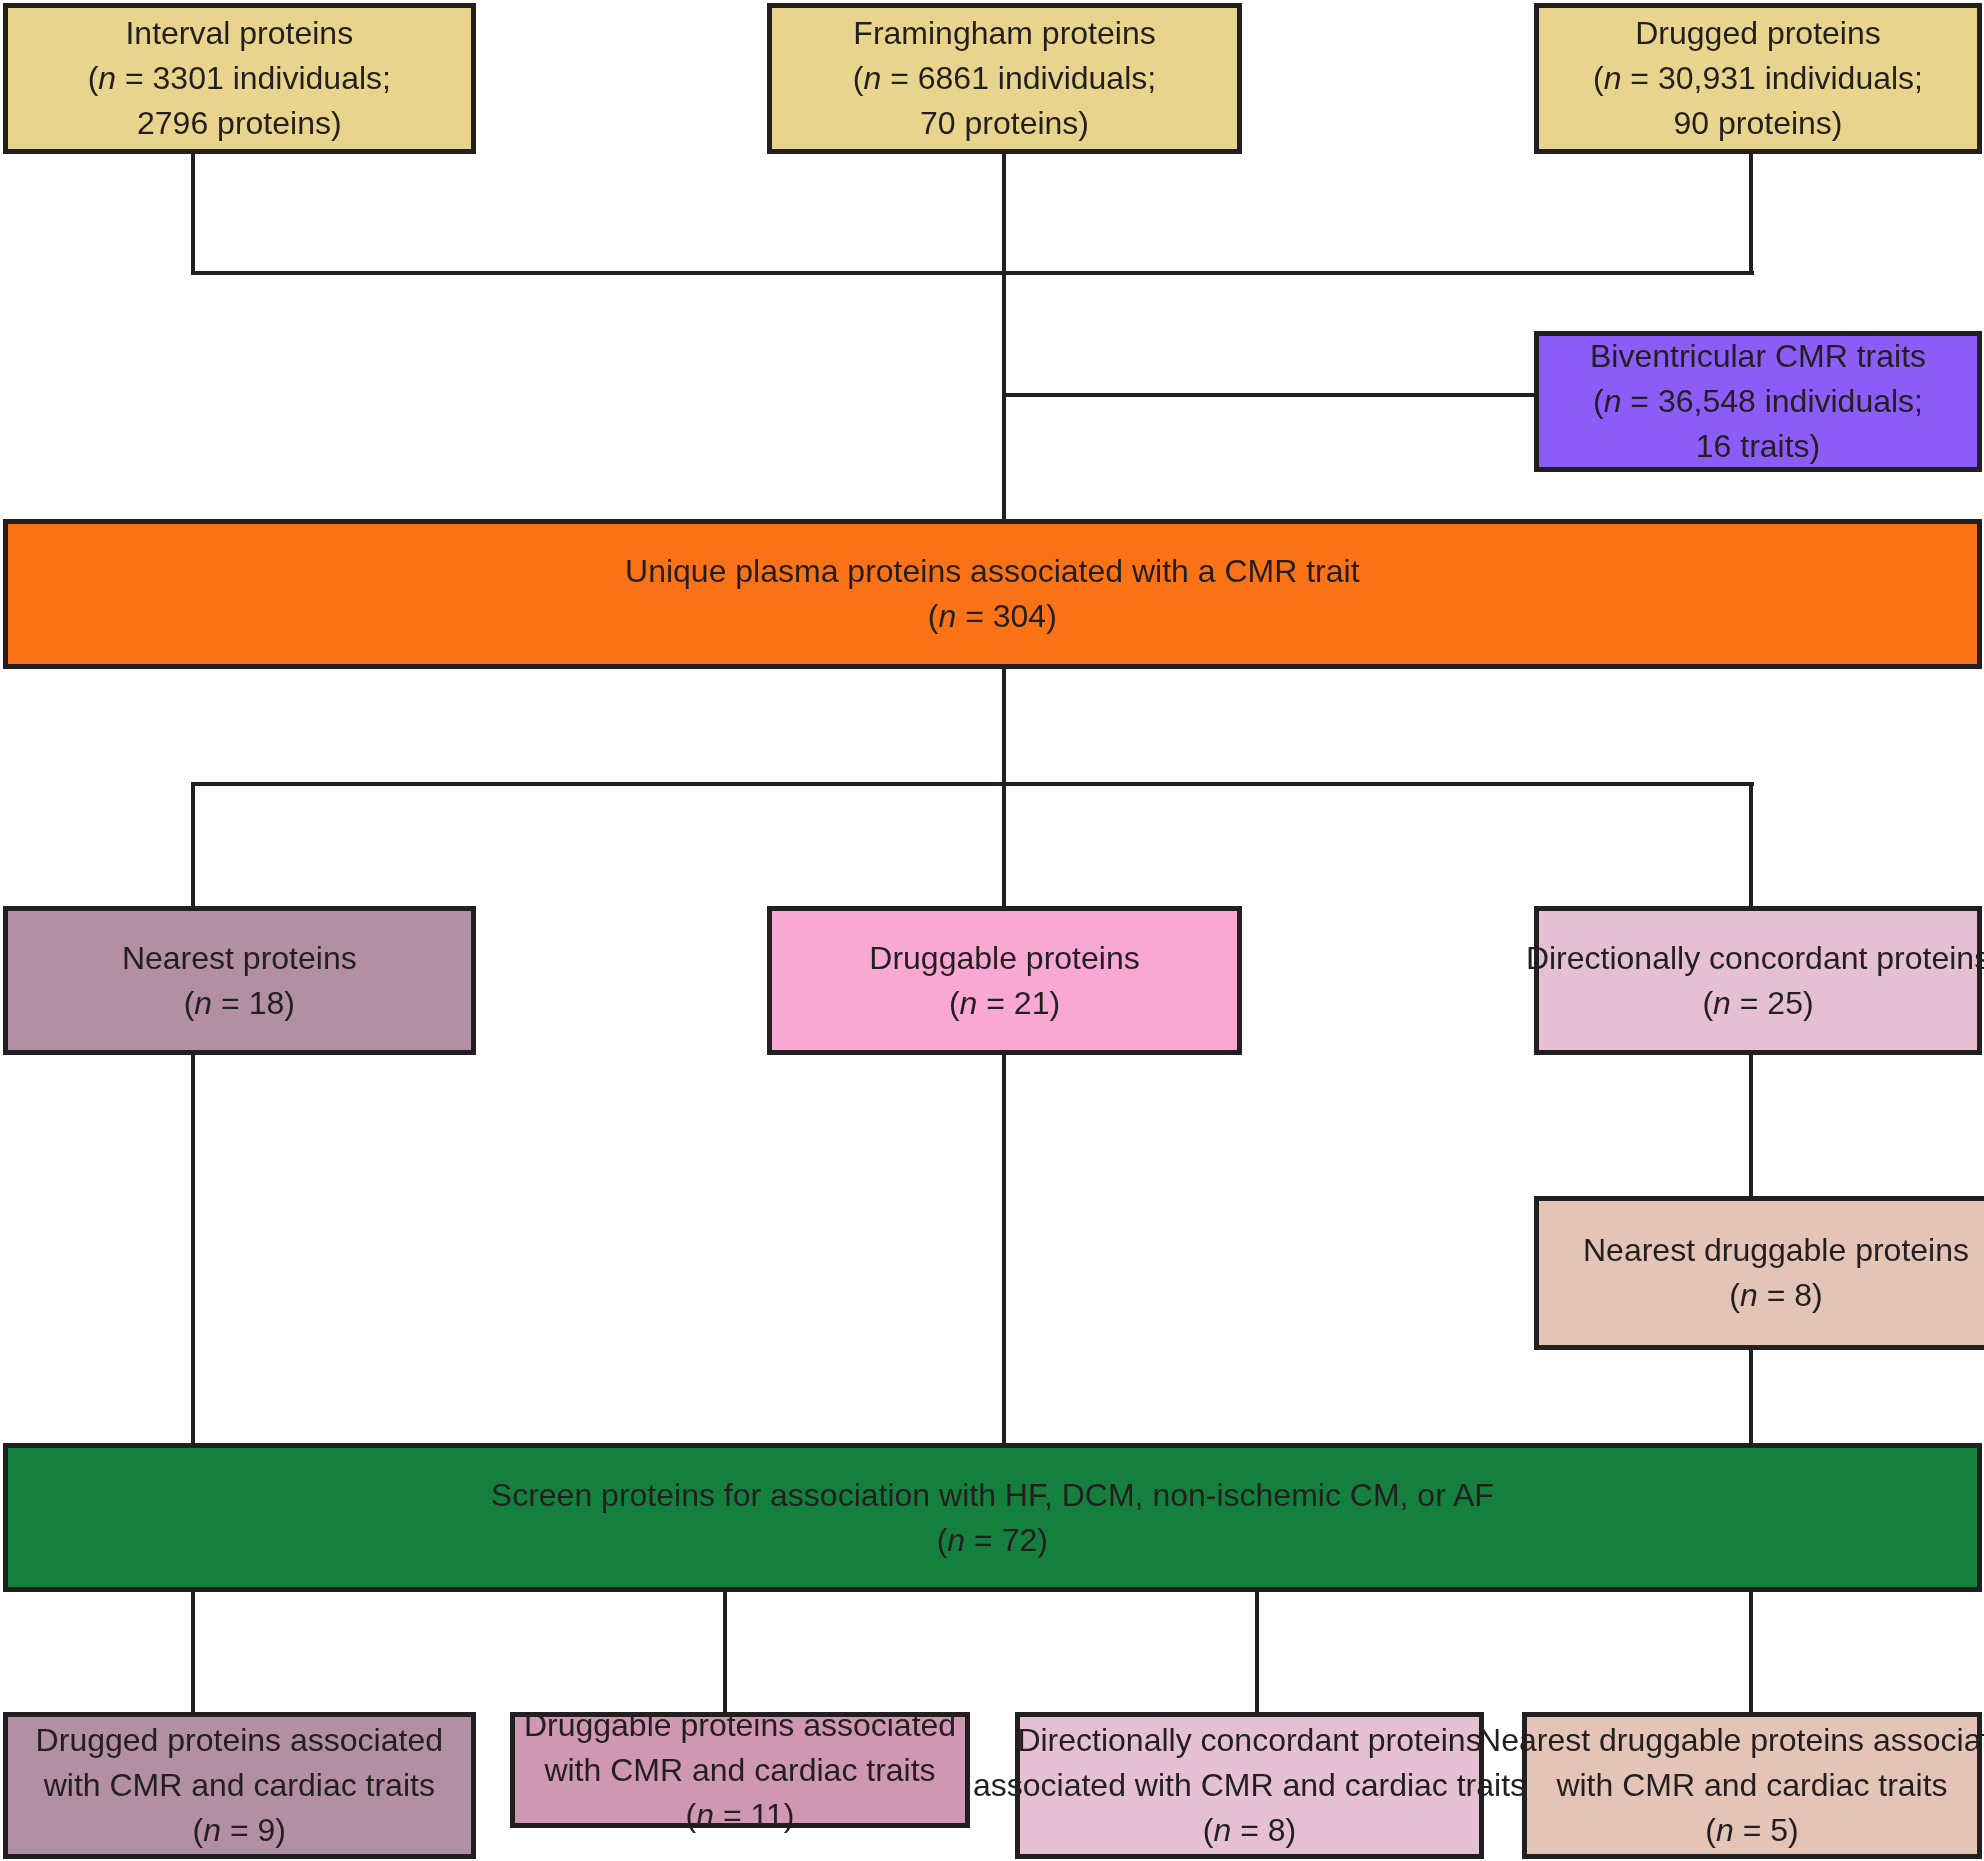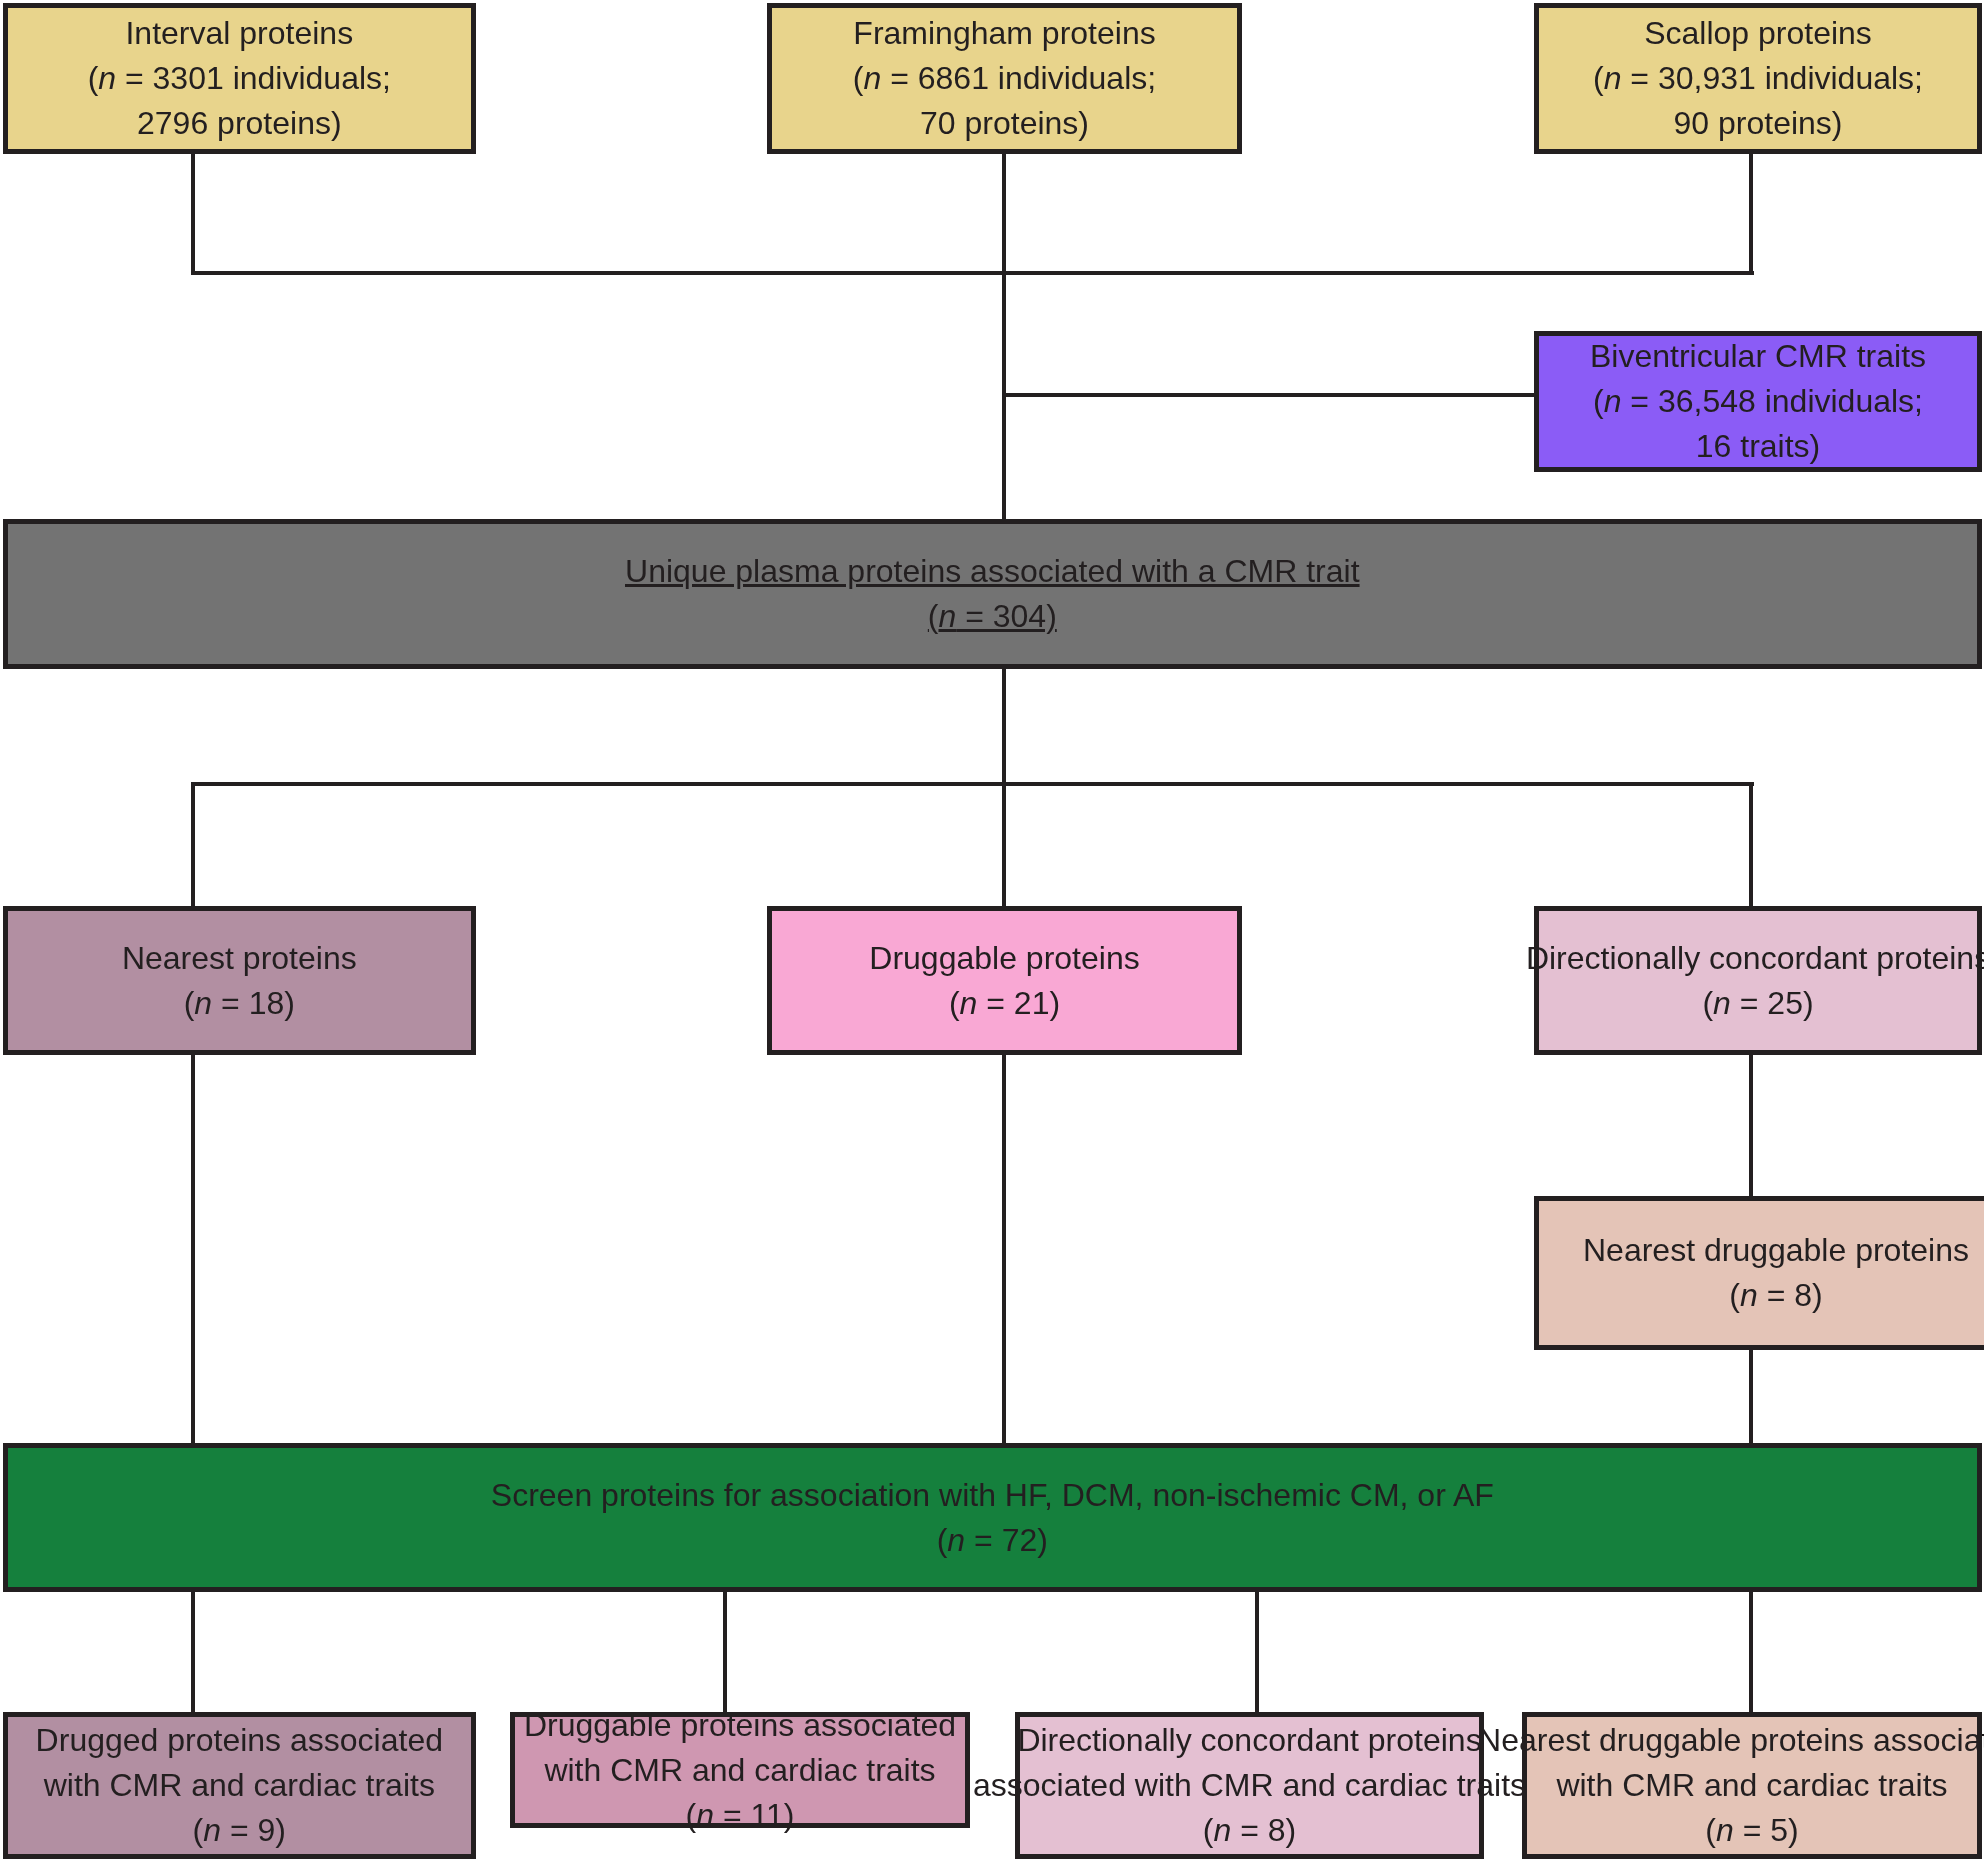--- a/index.html
+++ b/index.html
@@ -67,30 +67,30 @@
       <div class="txt-line">Interval proteins</div>
       <div class="txt-line">(<i>n</i>&nbsp;= 3301 individuals;</div>
       <div class="txt-line">2796 proteins)</div>
     </div>
   <div class="box" style="left: 767px; top: 2.8px; width: 475px; height: 151px; background: rgb(232, 212, 140);">
       <div class="txt-line">Framingham proteins</div>
       <div class="txt-line">(<i>n</i>&nbsp;= 6861 individuals;</div>
       <div class="txt-line">70 proteins)</div>
     </div>
   <div class="box" style="left: 1534px; top: 2.8px; width: 448px; height: 151px; background: rgb(232, 212, 140);">
-      <div class="txt-line">Scallop proteins</div>
+      <div class="txt-line">Drugged proteins</div>
       <div class="txt-line">(<i>n</i>&nbsp;= 30,931 individuals;</div>
       <div class="txt-line">90 proteins)</div>
     </div>
   <div class="box" style="left: 1534px; top: 331px; width: 448px; height: 141px; background: #8b5cf6;">
       <div class="txt-line">Biventricular CMR traits</div>
       <div class="txt-line">(<i>n</i>&nbsp;= 36,548 individuals;</div>
       <div class="txt-line">16 traits)</div>
     </div>
-  <div class="box" style="left: 2.8px; top: 519px; width: 1979px; height: 150px; background: #737373; text-decoration: underline;">
+  <div class="box" style="left: 2.8px; top: 519px; width: 1979px; height: 150px; background: #f97316;">
       <div class="txt-line">Unique plasma proteins associated with a CMR trait</div>
       <div class="txt-line">(<i>n</i>&nbsp;= 304)</div>
     </div>
   <div class="box" style="left: 2.8px; top: 906px; width: 473px; height: 149px; background: rgb(178, 143, 162);">
       <div class="txt-line">Nearest proteins</div>
       <div class="txt-line">(<i>n</i>&nbsp;= 18)</div>
     </div>
   <div class="box" style="left: 767px; top: 906px; width: 475px; height: 149px; background: #f9a8d4;">
       <div class="txt-line">Druggable proteins</div>
       <div class="txt-line">(<i>n</i>&nbsp;= 21)</div>

